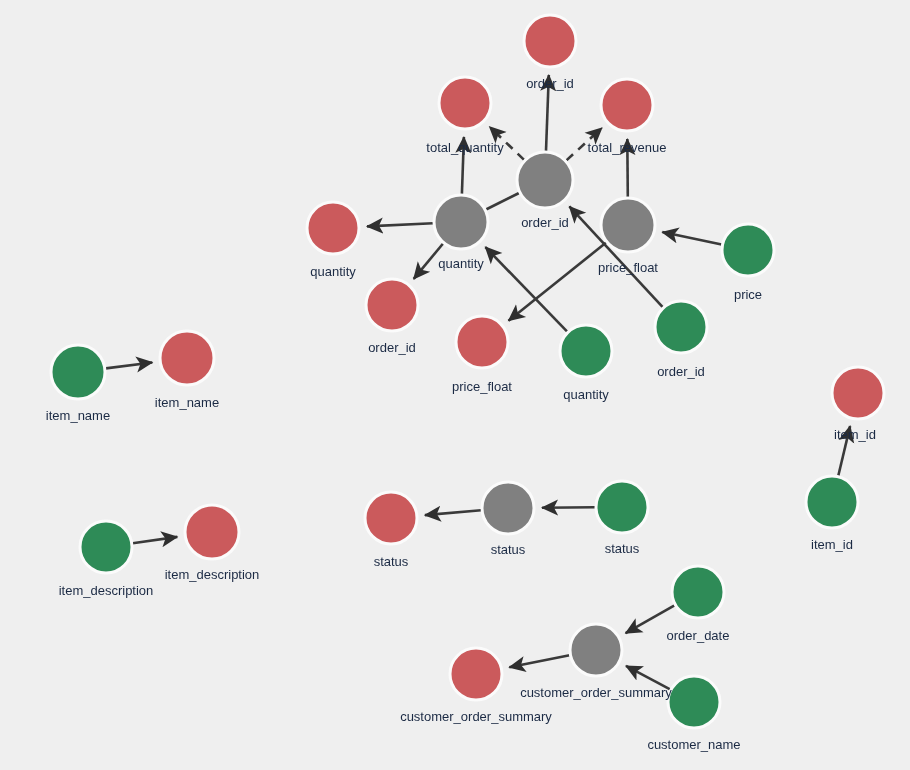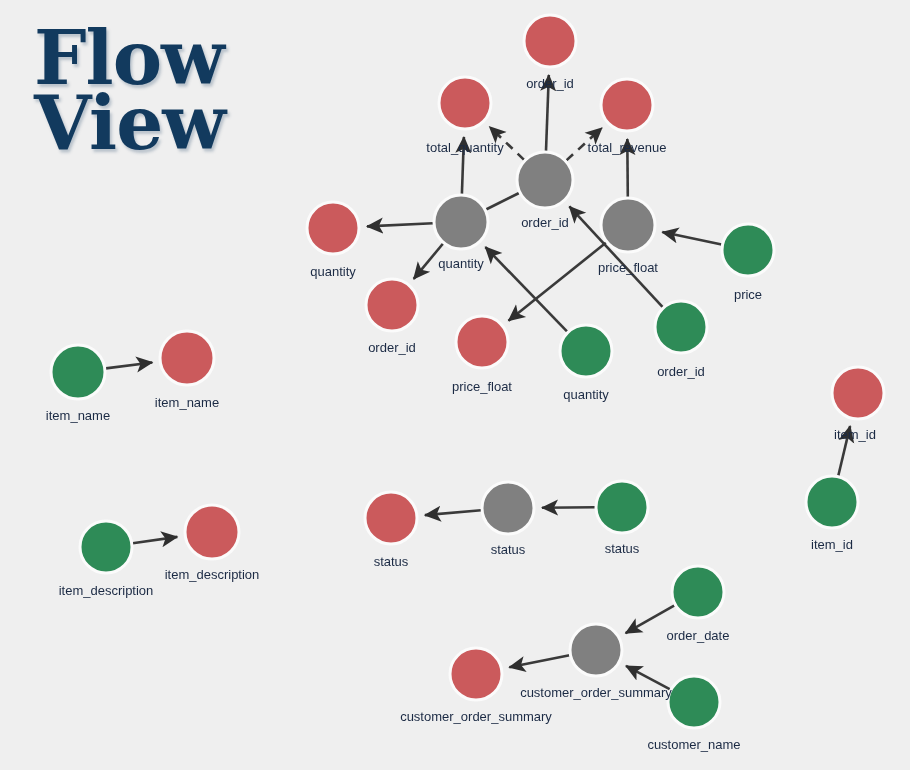--- a/index.html
+++ b/index.html
@@ -36,24 +36,20 @@
     font-family:"Liberation Sans", sans-serif;
     font-size:13px;
     fill:#1b2a44;
   }
 </style>
 </head>
 <body>
 
 <div id="stage">
 
-  <div class="title-block">
-    <span class="ln">Flow</span>
-    <span class="ln">View</span>
-  </div>
 
   <svg id="graph" viewBox="0 0 910 770" xmlns="http://www.w3.org/2000/svg">
     <defs>
       <marker id="arrowhead" markerWidth="7" markerHeight="7" refX="6.2" refY="3.5" orient="auto" markerUnits="strokeWidth">
         <path d="M0,0.4 L6.6,3.5 L0,6.6 L1.6,3.5 Z" fill="#2f2f2f"></path>
       </marker>
     </defs>
     <g id="edge-layer">
         <line x1="546.0" y1="151.0" x2="548.8" y2="75.0" class="edge-line" stroke="#3a3a3a" marker-end="url(#arrowhead)"></line>
         <line x1="524.1" y1="159.9" x2="489.5" y2="126.6" class="edge-line dashed" stroke="#3a3a3a" marker-end="url(#arrowhead)"></line>

